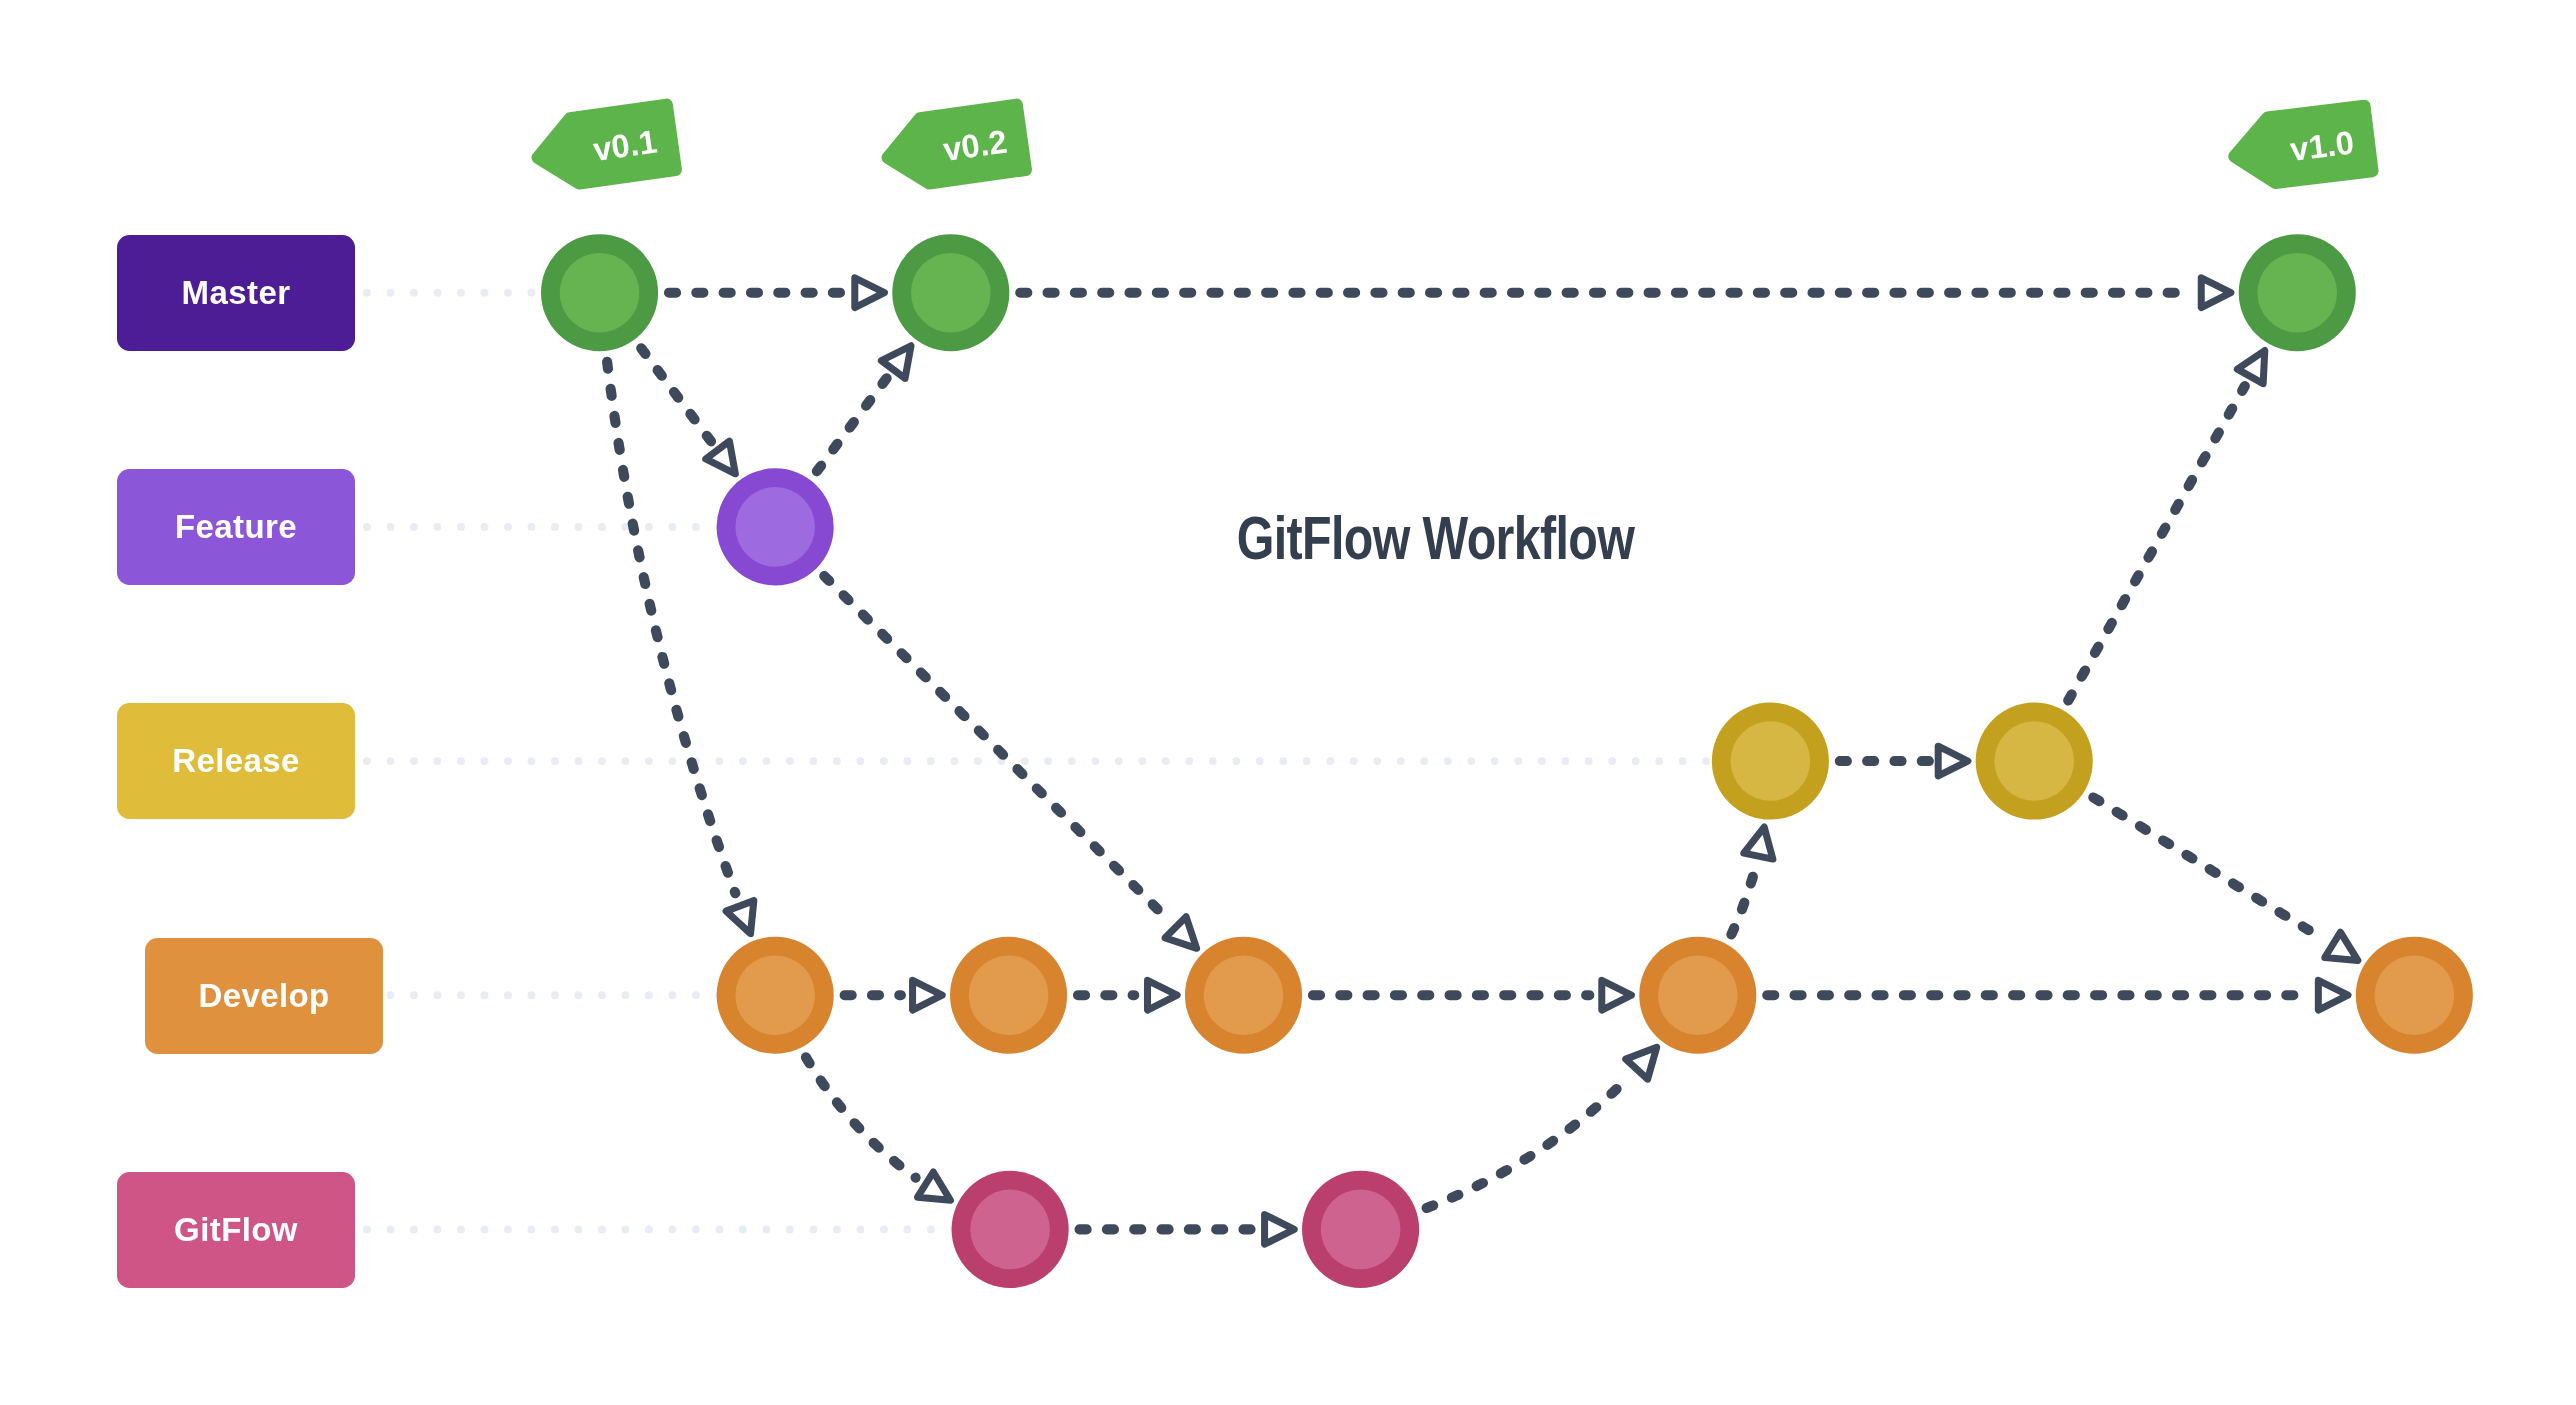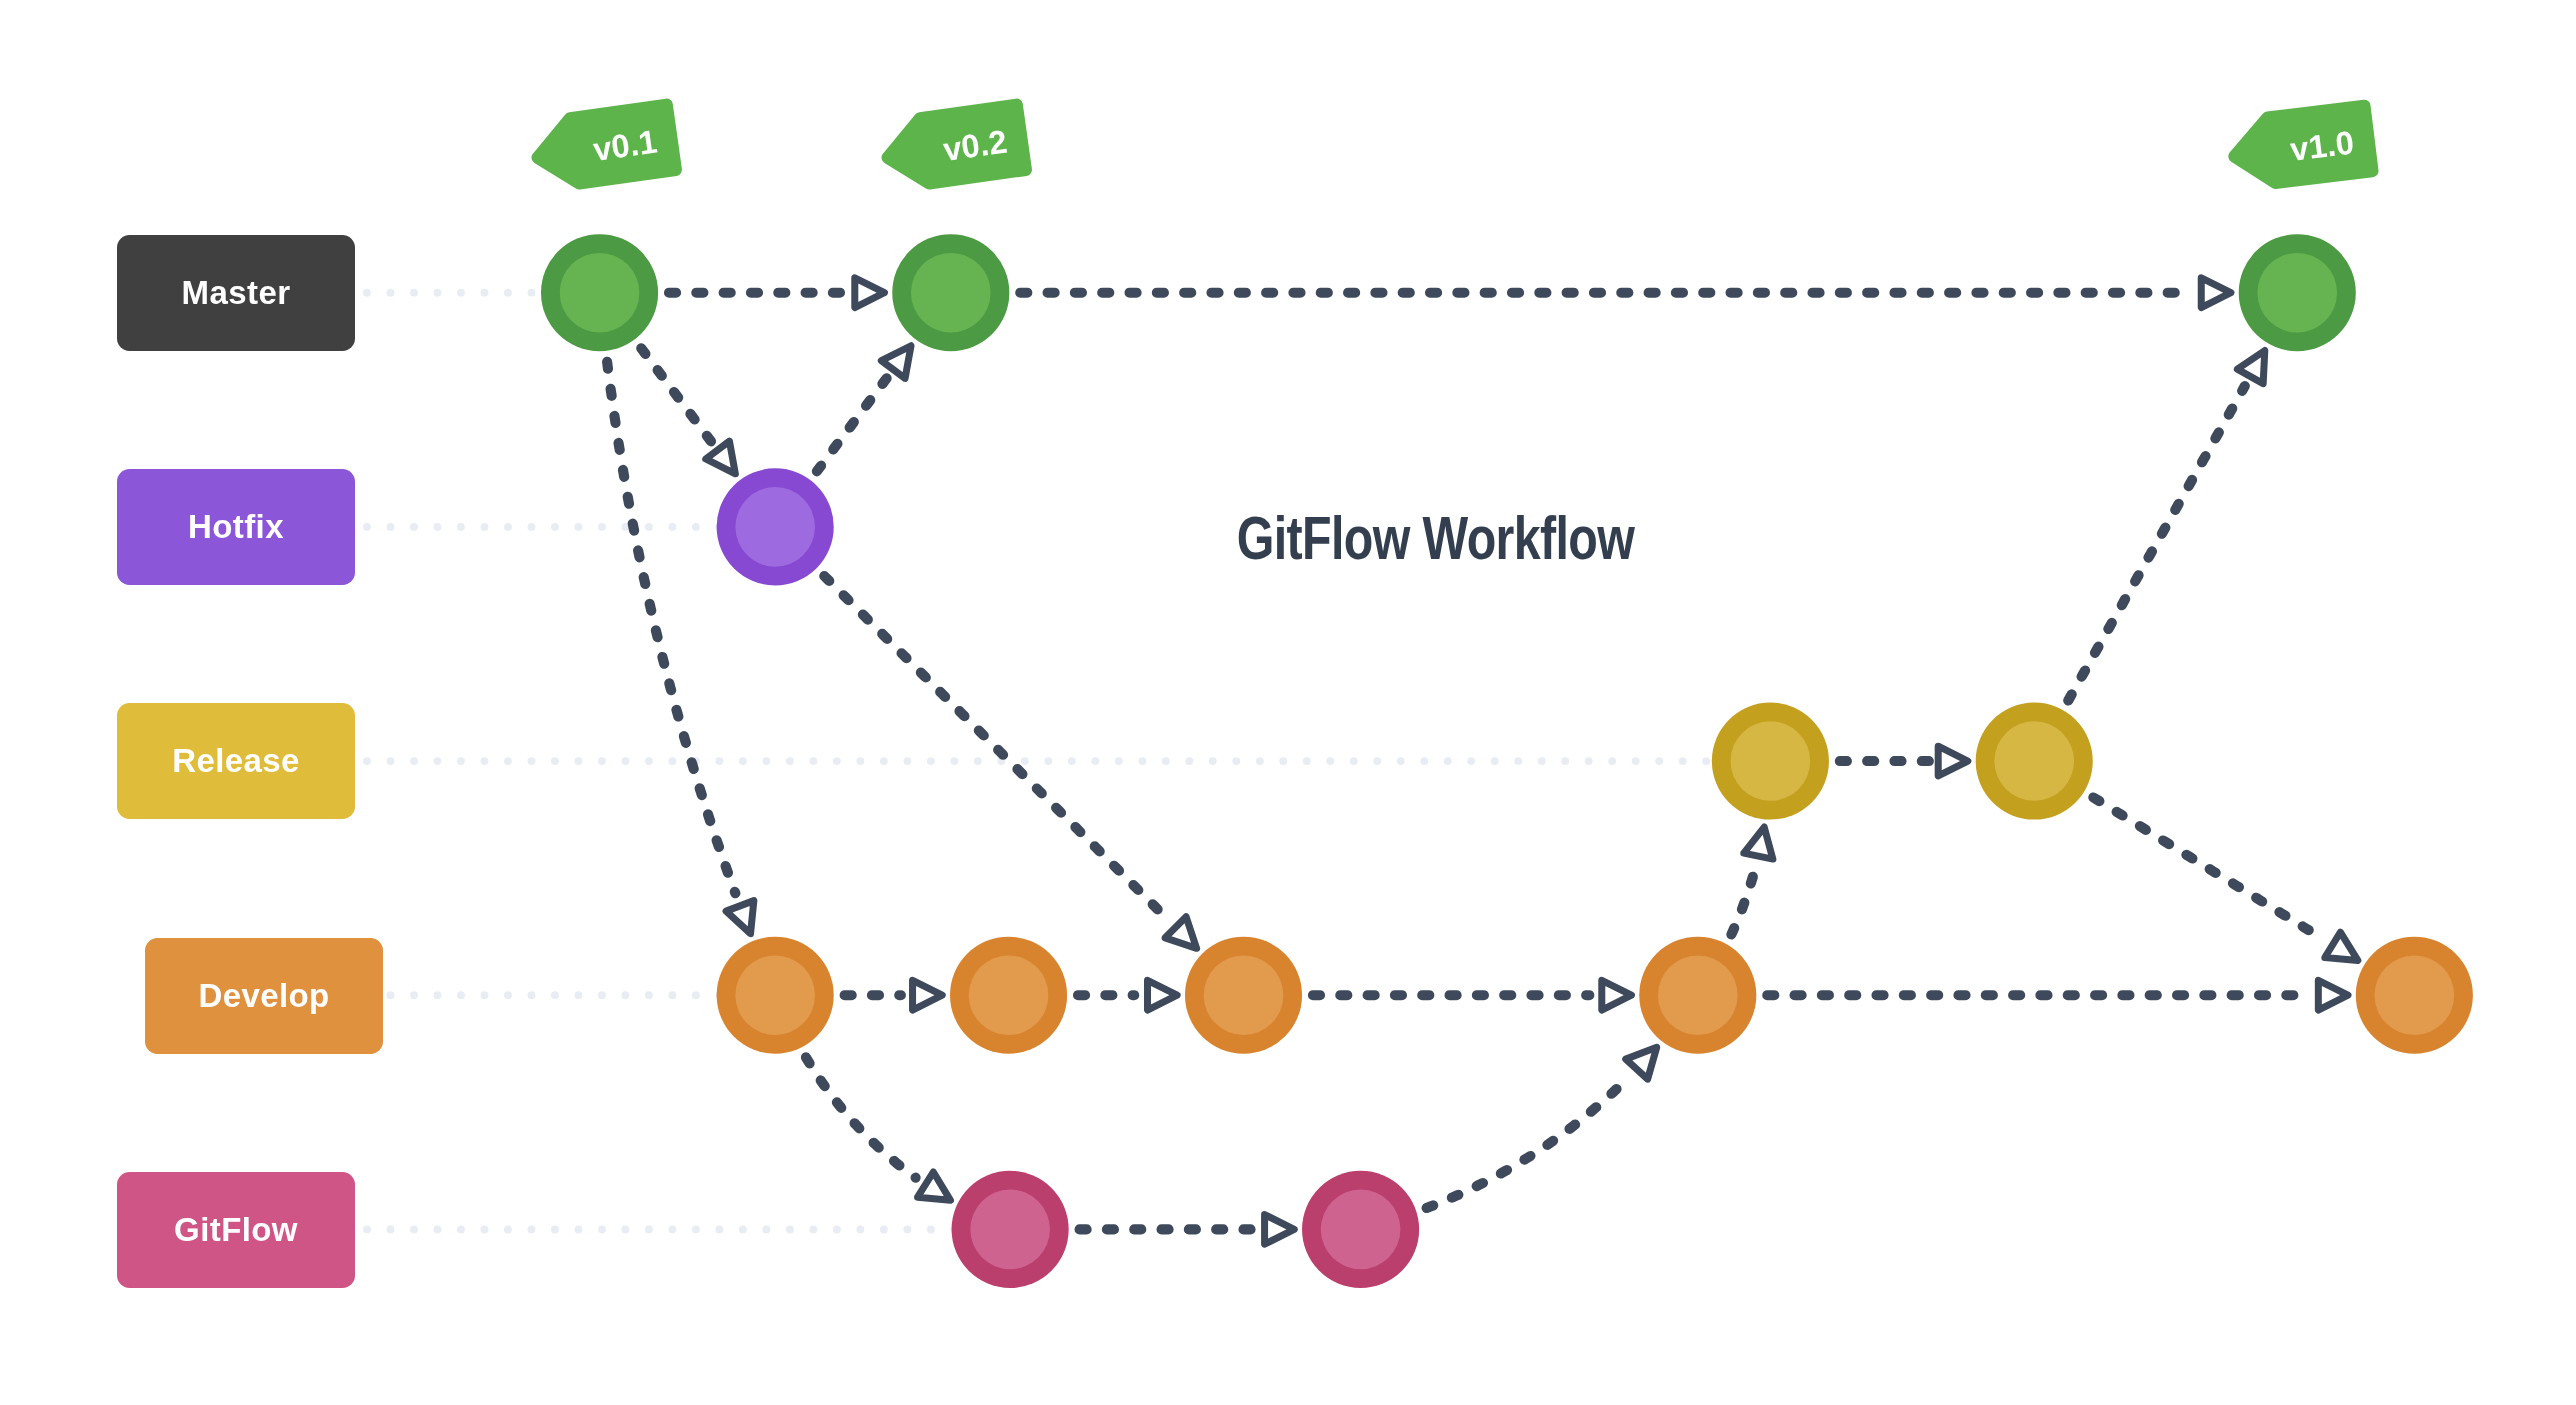--- a/index.html
+++ b/index.html
@@ -81,25 +81,25 @@
       <circle cx="2175" cy="1275" r="75" fill="#d8842f"></circle>
       <circle cx="2175" cy="1275" r="51" fill="#e29b4c"></circle>
       <circle cx="3093" cy="1275" r="75" fill="#d8842f"></circle>
       <circle cx="3093" cy="1275" r="51" fill="#e29b4c"></circle>
       <circle cx="1294" cy="1575" r="75" fill="#ba3f6d"></circle>
       <circle cx="1294" cy="1575" r="51" fill="#cf6390"></circle>
       <circle cx="1743" cy="1575" r="75" fill="#ba3f6d"></circle>
       <circle cx="1743" cy="1575" r="51" fill="#cf6390"></circle>
     </svg>
 
-  <div class="lane-label" style="top: 235px; background: #404040;">
+  <div class="lane-label" style="top: 235px; background: #4c1d95;">
     <span style="color: rgb(255, 255, 255);">Master</span>
   </div>
   <div class="lane-label" style="top: 469px; background: rgb(139, 87, 216);">
-    <span style="color: rgb(255, 255, 255);">Hotfix</span>
+    <span style="color: rgb(255, 255, 255);">Feature</span>
   </div>
   <div class="lane-label" style="top: 703px; background: rgb(223, 188, 58);">
     <span style="color: rgb(255, 255, 255);">Release</span>
   </div>
   <div class="lane-label" style="top: 938px; background: rgb(224, 145, 61); margin-left: 28px;">
     <span style="color: rgb(255, 255, 255);">Develop</span>
   </div>
   <div class="lane-label" style="top: 1172px; background: rgb(206, 85, 134);">
     <span style="color: rgb(255, 255, 255);">GitFlow</span>
   </div>

